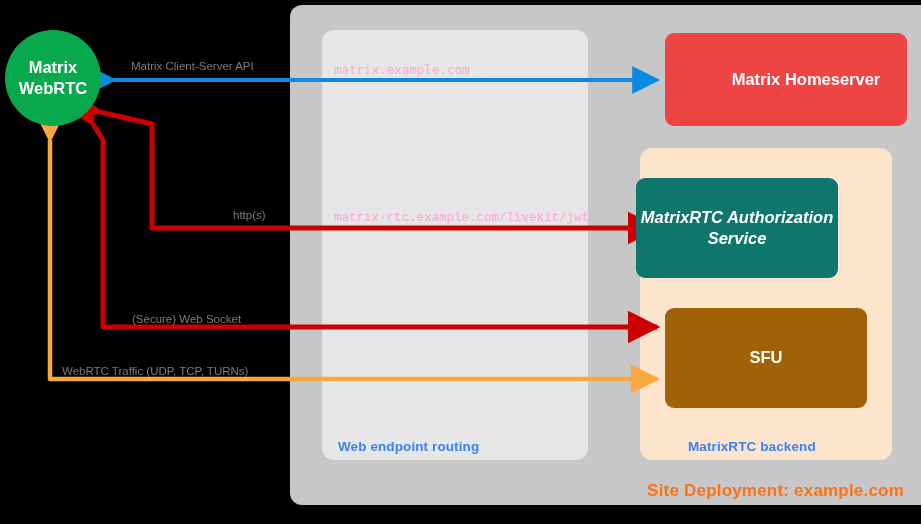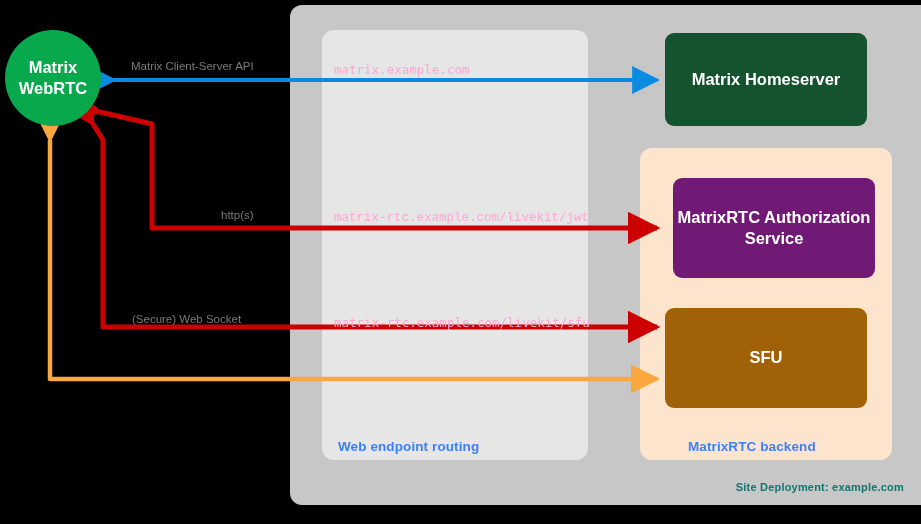--- a/index.html
+++ b/index.html
@@ -62,23 +62,23 @@
     white-space: nowrap;
     text-align: right;
   }
   .caption-web { left: 338px; top: 439px; }
   .caption-rtc { left: 656px; top: 439px; margin-left: 32px; }
 
   .site-title {
     position: absolute;
     right: 17px;
     top: 481px;
-    font-size: 11px;
-    font-weight: bold;
-    color: #0f766e;
+    font-size: 17px;
+    font-weight: bold;
+    color: #f97316;
     white-space: nowrap;
     letter-spacing: 0.2px;
   }
 
   
   .matrix-client {
     position: absolute;
     left: 5px;
     top: 30px;
     width: 96px;
@@ -105,50 +105,52 @@
     color: #ffffff;
     font-weight: bold;
     border-radius: 9px;
     line-height: 1.3;
   }
   .homeserver {
     left: 665px;
     top: 33px;
     width: 202px;
     height: 93px;
-    background: #14532d;
-    font-size: 16.5px;
+    background: #ef4444;
+    font-size: 16.5px;
+    padding-left: 40px;
   }
   .auth-service {
-    left: 673px;
+    left: 636px;
     top: 178px;
     width: 202px;
     height: 100px;
-    background: #701a75;
-    font-size: 16.5px;
+    background: #0f766e;
+    font-size: 16.5px;
+    font-style: italic;
   }
   .sfu {
     left: 665px;
     top: 308px;
     width: 202px;
     height: 100px;
     background: #a16207;
     font-size: 16.5px;
   }
 
   
   .edge-label {
     position: absolute;
     font-size: 11.5px;
     font-weight: normal;
     color: #7a7a7a;
     white-space: nowrap;
   }
   .label-cs-api   { left: 131px; top: 60px; }
-  .label-https    { left: 221px; top: 209px; }
+  .label-https    { left: 233px; top: 209px; }
   .label-ws       { left: 132px; top: 313px; }
   .label-webrtc   { left: 62px;  top: 365px; }
 
   .endpoint-label {
     position: absolute;
     font-family: "DejaVu Sans Mono", "Liberation Mono", monospace;
     font-size: 12.5px;
     color: #f9a8d4;
     white-space: nowrap;
   }
@@ -211,23 +213,23 @@
     <span>MatrixRTC Authorization Service</span>
   </div>
 
   <div class="node-box sfu">
     <span>SFU</span>
   </div>
 
   <div class="edge-label label-cs-api">Matrix Client-Server API</div>
   <div class="edge-label label-https">http(s)</div>
   <div class="edge-label label-ws">(Secure) Web Socket</div>
+  <div class="edge-label label-webrtc">WebRTC Traffic (UDP, TCP, TURNs)</div>
 
   <div class="endpoint-label ep-matrix">matrix.example.com</div>
   <div class="endpoint-label ep-jwt">matrix-rtc.example.com/livekit/jwt</div>
-  <div class="endpoint-label ep-sfu">matrix-rtc.example.com/livekit/sfu</div>
 
   <div class="panel-caption caption-web">Web endpoint routing</div>
   <div class="panel-caption caption-rtc">MatrixRTC backend</div>
 
   <div class="site-title">Site Deployment: example.com</div>
 
 </div>
 
 </body></html>

